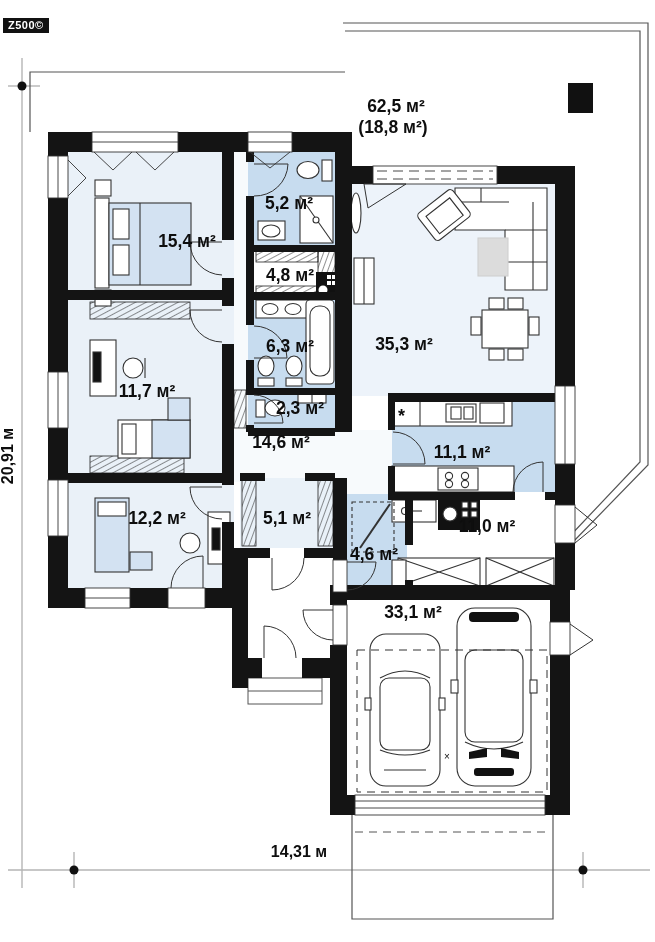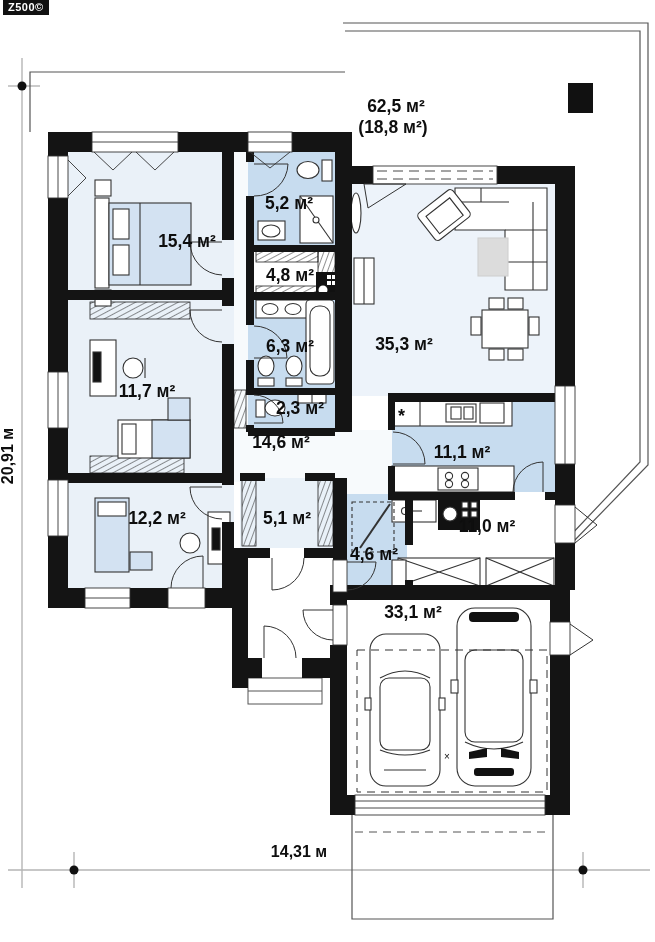--- a/index.html
+++ b/index.html
@@ -1,18 +1,18 @@
 <!DOCTYPE html>
 <html><head>
 <meta charset="utf-8">
 <style>
   html,body{margin:0;padding:0;background:#ffffff;}
   .canvas{position:relative;width:655px;height:942px;background:#fff;overflow:hidden;
           font-family:"Liberation Sans",sans-serif;}
-  .brand-badge{position:absolute;left:3px;top:0;background:#111;color:#fff;
+  .brand-badge{position:absolute;left:3px;top:18px;background:#111;color:#fff;
     font-family:"Liberation Sans",sans-serif;font-size:11px;font-weight:bold;
     padding:1px 5px 2px 5px;letter-spacing:.5px;}
   svg{position:absolute;left:0;top:0;}
   svg text{font-family:"Liberation Sans",sans-serif;font-weight:bold;fill:#0e0e0e;}
   .arealbl{font-size:17.5px;}
   .dimlbl{font-size:16px;}
   .symtxt{font-size:18px;font-weight:bold;}
   .smallx{font-size:10px;font-weight:normal;}
 </style>
 </head>

